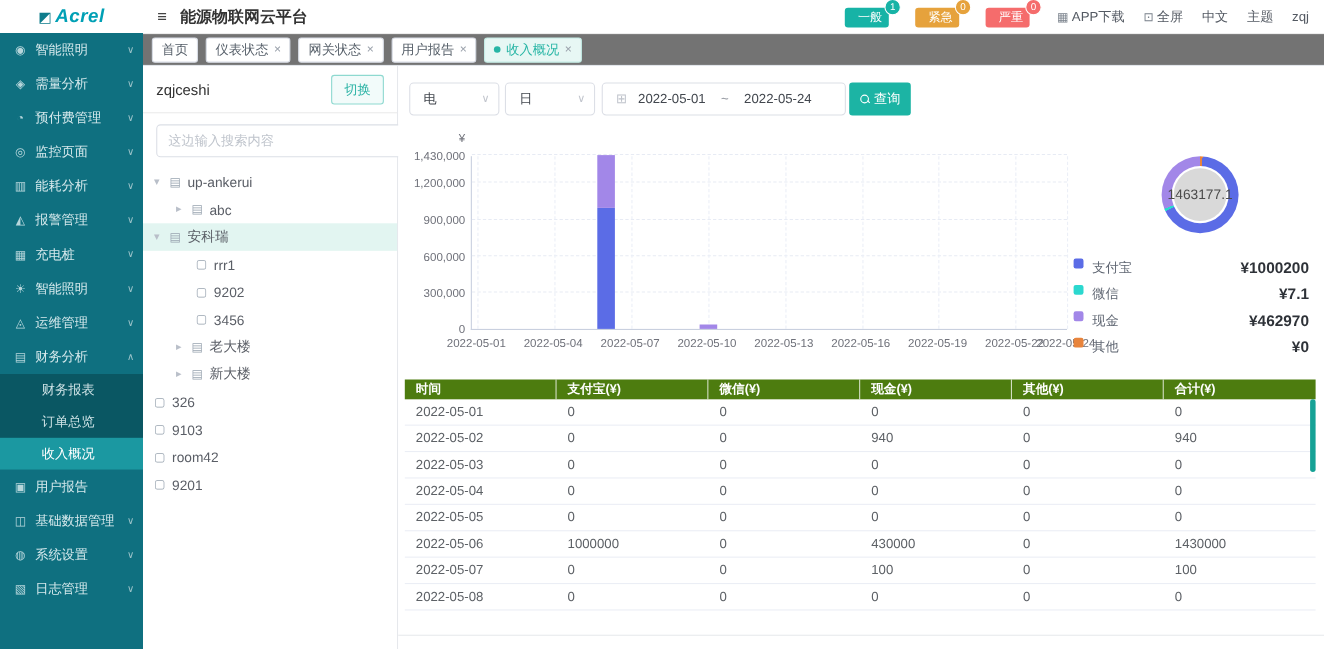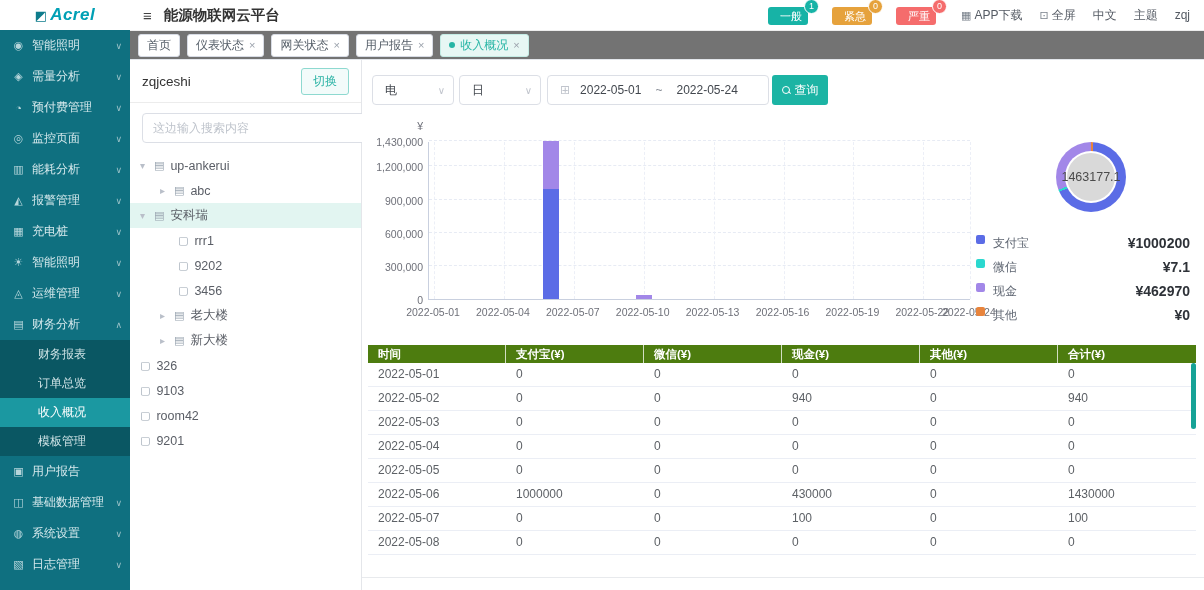--- a/index.html
+++ b/index.html
@@ -158,21 +158,20 @@
         </div>
         <div class="s-item">
           <span class="s-ico">▤</span>
           <span class="s-label">财务分析</span>
           <span class="s-chev">∧</span>
         </div>
         <div class="s-sub">
           <div class="s-sub-item"><span>财务报表</span></div>
           <div class="s-sub-item"><span>订单总览</span></div>
           <div class="s-sub-item active"><span>收入概况</span></div>
-          <div class="s-sub-item"><span>模板管理</span></div>
         </div>
         <div class="s-item">
           <span class="s-ico">▣</span>
           <span class="s-label">用户报告</span>
         </div>
         <div class="s-item">
           <span class="s-ico">◫</span>
           <span class="s-label">基础数据管理</span>
           <span class="s-chev">∨</span>
         </div>

